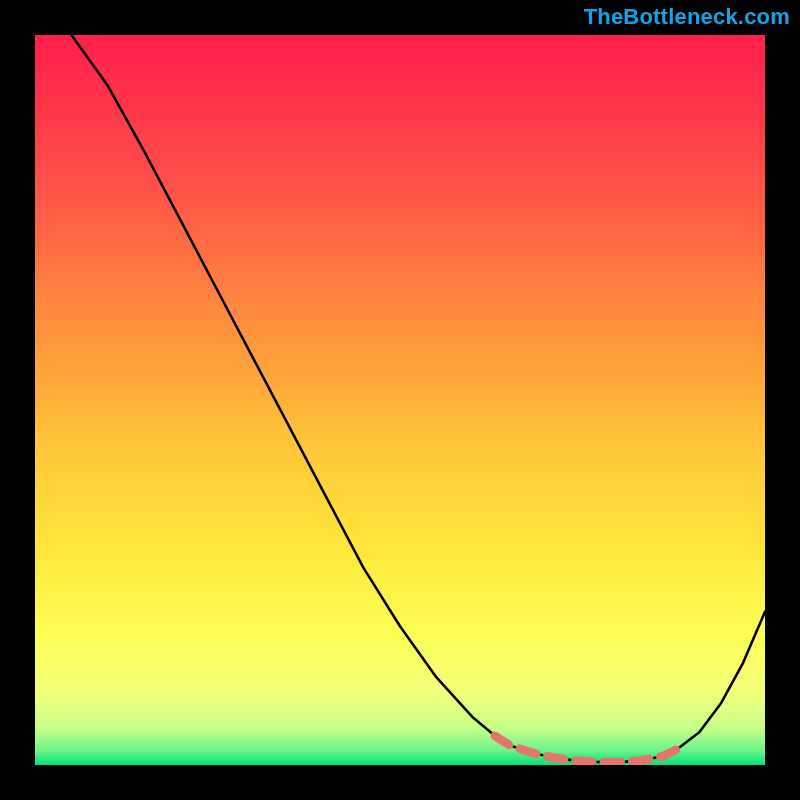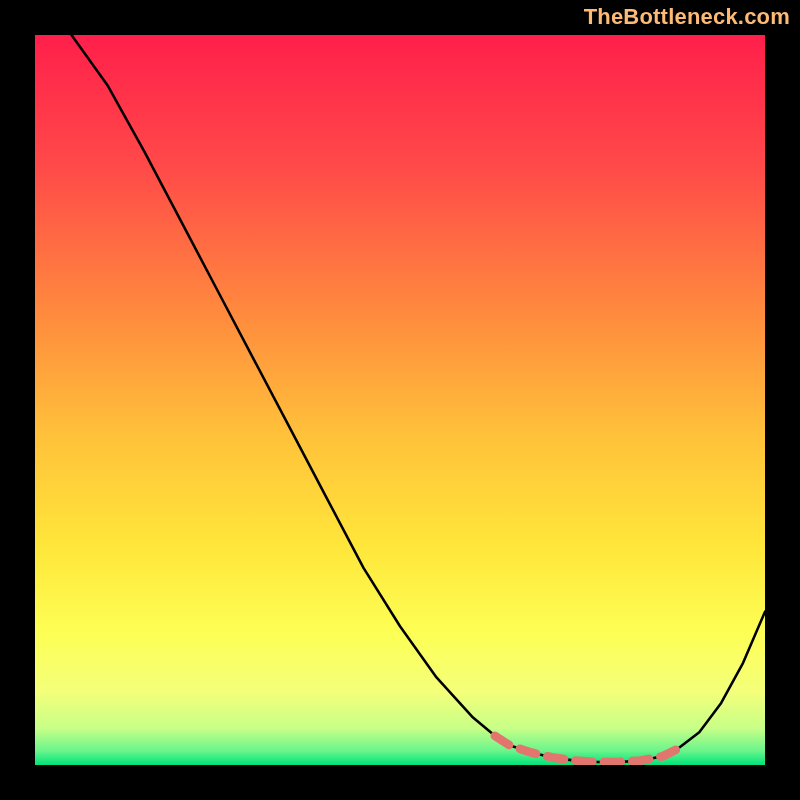--- a/index.html
+++ b/index.html
@@ -15,21 +15,21 @@
     width: 800px;
     height: 800px;
   }
   .watermark {
     position: absolute;
     top: 4px;
     right: 10px;
     font-family: Arial, Helvetica, sans-serif;
     font-size: 22px;
     font-weight: bold;
-    color: #fdba74;
+    color: #0ea5e9;
     letter-spacing: 0.2px;
     z-index: 5;
   }
   .plot-area {
     position: absolute;
     left: 35px;
     top: 35px;
     width: 730px;
     height: 730px;
     overflow: hidden;

